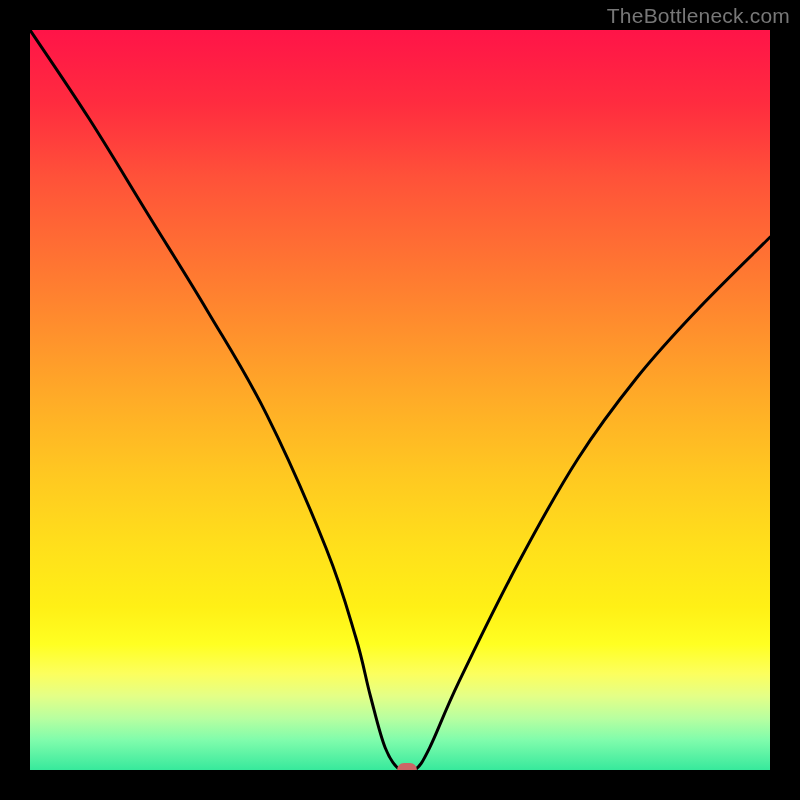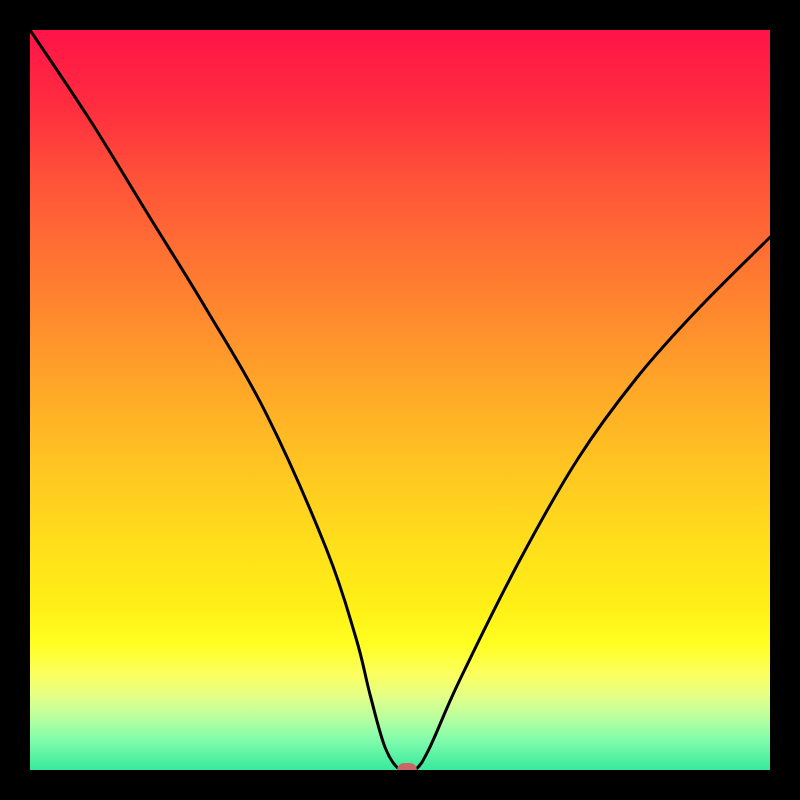--- a/index.html
+++ b/index.html
@@ -70,20 +70,21 @@
     background: #CC6666;
     transform: translate(-50%, -50%);
     z-index: 10;
   }
 </style>
 </head>
 <body>
 
 <div class="frame">
 
+  <div class="watermark">TheBottleneck.com</div>
 
   <div class="plot">
     <div class="gradient"></div>
 
     <svg class="curve" viewBox="0 0 740 740" preserveAspectRatio="none">
       <path d="M 0 0 C 10.656 15.983999999999991, 37.888000000000005 55.49999999999996, 59.2 88.79999999999995 C 80.512 122.09999999999995, 97.08800000000001 150.368, 118.4 185 C 139.712 219.632, 156.28799999999998 245.236, 177.6 281.2 C 198.912 317.164, 215.488 342.176, 236.8 384.8 C 258.112 427.42400000000004, 280.016 478.04, 296 518 C 311.984 557.96, 317.608 580.16, 325.6 606.8 C 333.59200000000004 633.4399999999999, 335.07200000000006 646.02, 340.40000000000003 666 C 345.728 685.98, 349.872 704.4799999999999, 355.2 717.8 C 360.52799999999996 731.12, 364.67199999999997 736.004, 370 740 C 375.32800000000003 743.996, 379.472 743.996, 384.8 740 C 390.12800000000004 736.004, 391.608 733.784, 399.6 717.8 C 407.59200000000004 701.8159999999999, 413.216 684.5, 429.2 651.2 C 445.18399999999997 617.9000000000001, 467.088 572.76, 488.40000000000003 532.8 C 509.71200000000005 492.8399999999999, 526.288 462.5, 547.6 429.2 C 568.912 395.9, 585.4879999999999 374.43999999999994, 606.8 347.79999999999995 C 628.112 321.15999999999997, 642.024 306.508, 666 281.2 C 689.976 255.892, 726.68 220.52000000000004, 740 207.20000000000005" fill="none" stroke="#000" stroke-width="3" stroke-linecap="round" stroke-linejoin="round"></path>
     </svg>
 
     <div class="marker" style="left: 377.4px; top: 740px;"></div>
   </div>

